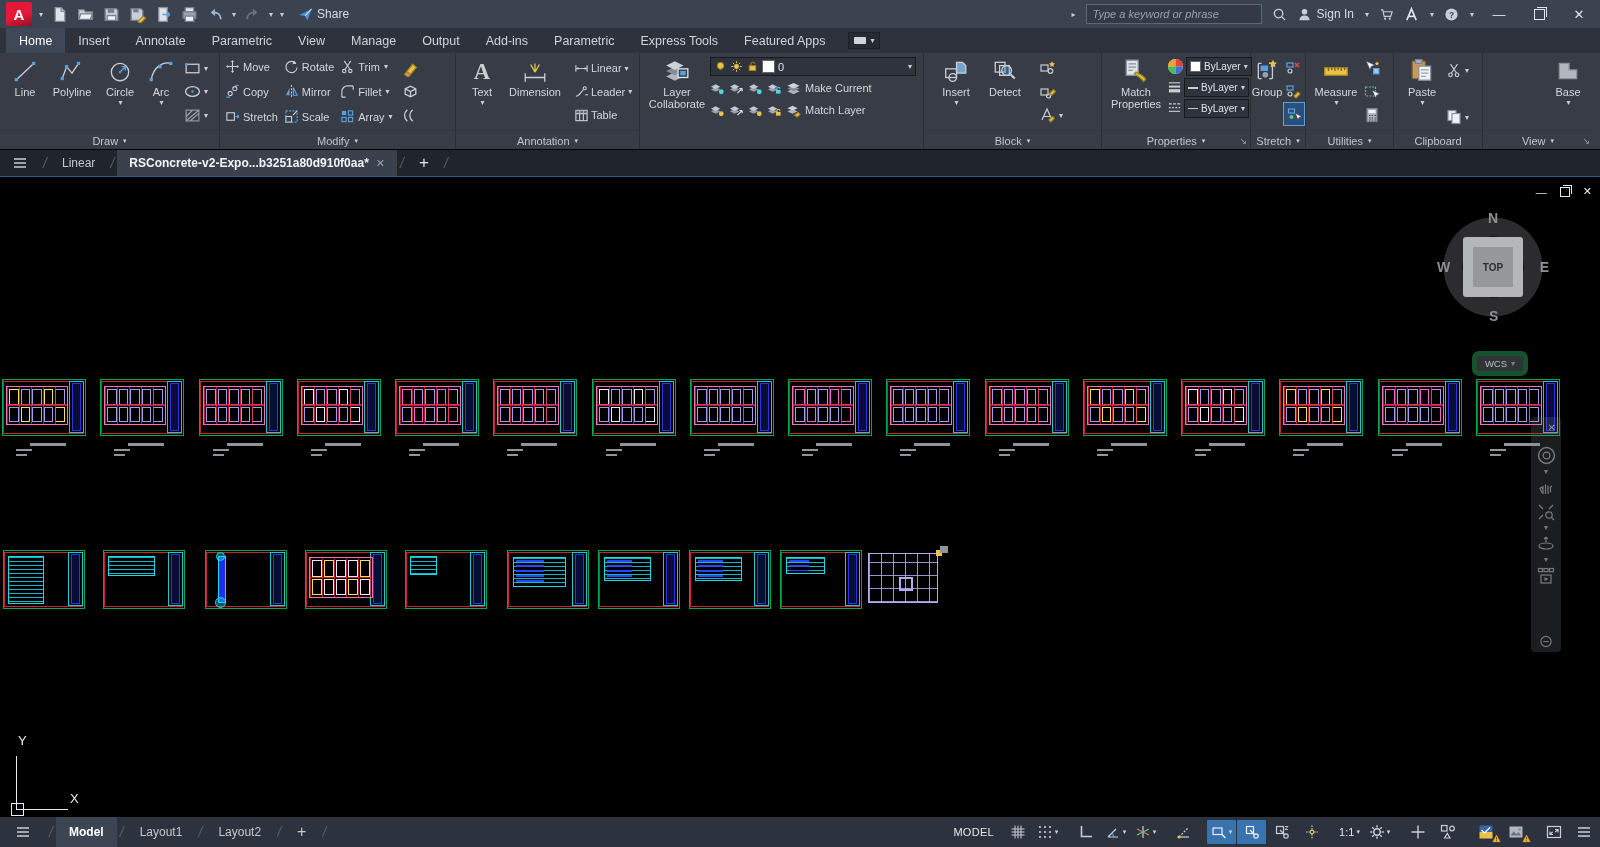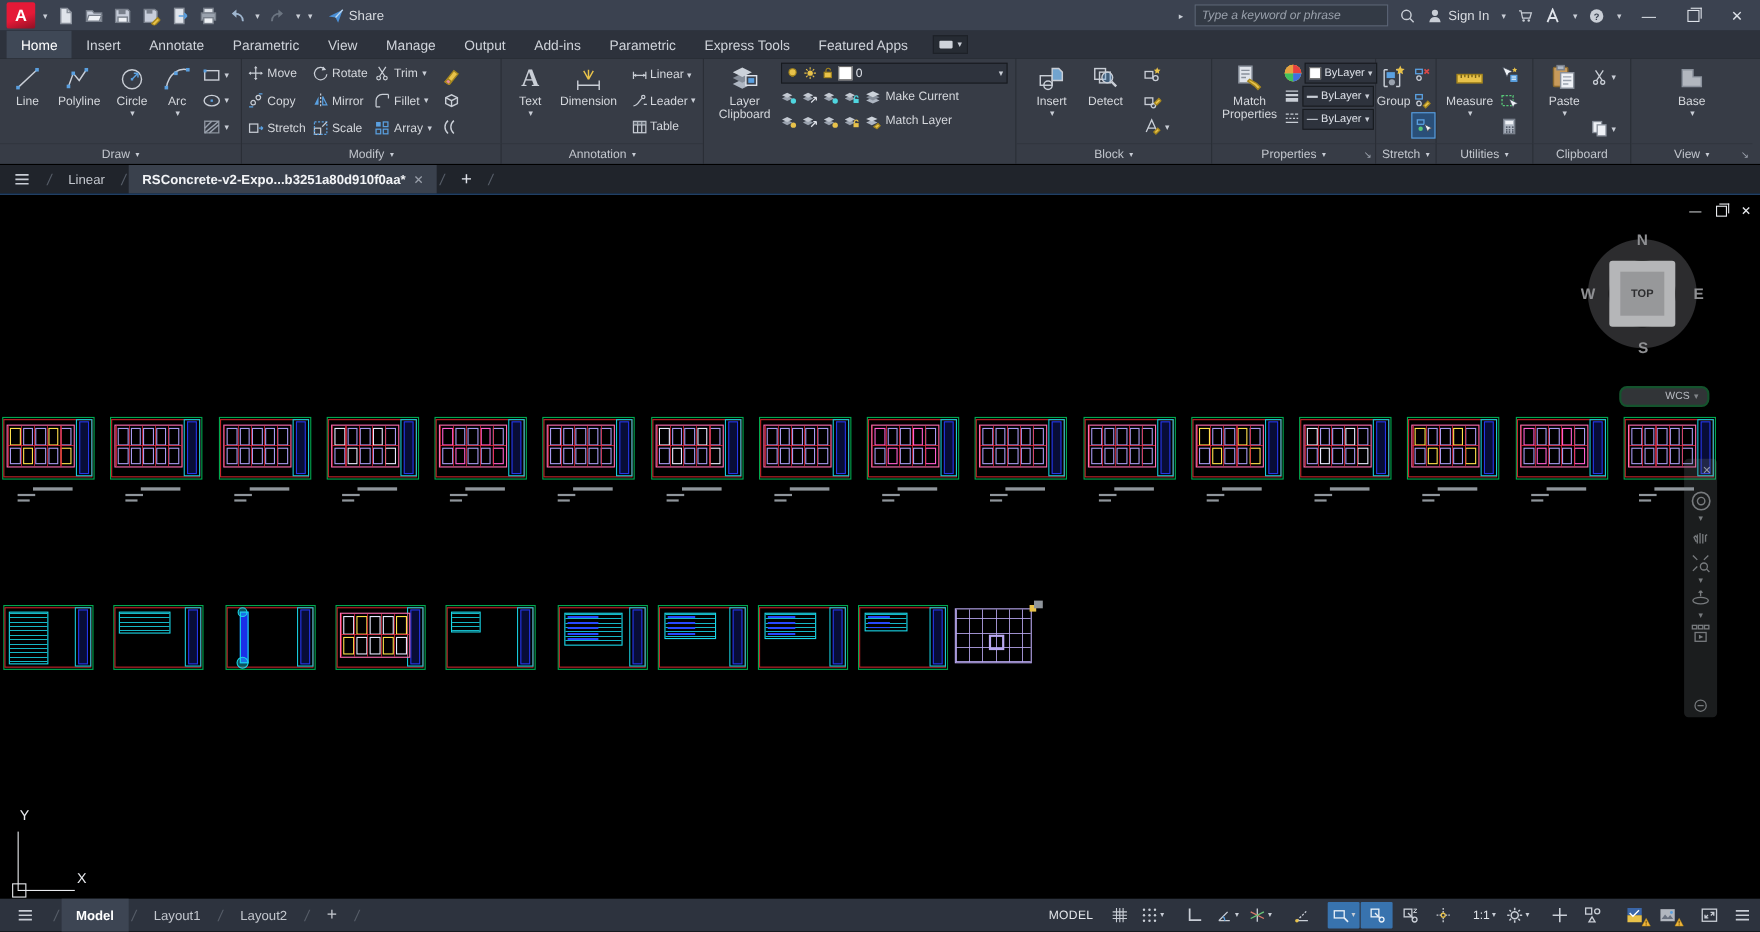--- a/index.html
+++ b/index.html
@@ -67,22 +67,22 @@
   
   .vcube{position:absolute;left:1438px;top:35px;width:110px;height:110px;}
   .vring{position:absolute;left:5px;top:5px;width:100px;height:100px;border-radius:50%;
          background:radial-gradient(circle,transparent 0 30px,#2c2c2e 31px 49px,transparent 50px);}
   .vdir{position:absolute;color:#8f9093;font-weight:bold;font-size:14px;}
   .vtop{position:absolute;left:25px;top:25px;width:60px;height:60px;background:#b5b6b8;border-radius:3px;
         display:flex;align-items:center;justify-content:center;}
   .vtopin{width:40px;height:40px;background:#97989a;display:flex;align-items:center;justify-content:center;
           color:#2e2e30;font-size:10px;font-weight:bold;}
   .wcs{position:absolute;left:1472px;top:174px;width:46px;height:15px;background:rgba(90,94,100,.55);
-       border:2px solid #14532d;border-radius:7px;display:flex;align-items:center;justify-content:center;gap:4px;
-       color:#b9bcc2;font-size:9.5px;padding-left:32px;}
+       border:5px solid #14532d;border-radius:7px;display:flex;align-items:center;justify-content:center;gap:4px;
+       color:#b9bcc2;font-size:9.5px;}
   
   .thumb{position:absolute;}
   .sheet{position:relative;background:#000;}
   .sheet i{position:absolute;display:block;}
   .sg{inset:0;border:1px solid #00a84f;}
   .sr{left:1px;top:2px;right:2px;bottom:2px;border:1px solid #c6252b;}
   .sc{right:2px;top:2px;bottom:3px;width:13px;border:1px solid #17c8d8;}
   .sb{right:5px;top:4px;bottom:5px;width:7px;border:1px solid #2636e8;background:rgba(30,50,220,.25);}
   .elv{position:absolute;left:4px;top:7px;right:18px;bottom:11px;border:1px solid #ff6eb4;padding:2px;
        display:flex;flex-direction:column;gap:2px;}
@@ -549,21 +549,21 @@
         <div class="bigbtn" style="width:66px">
           <span class="i">
               <svg width="26" height="26" viewBox="0 0 24 24" fill="none" stroke-width="1.2">
                 <path d="M2 17l8-4 8 4-8 4z" fill="#aeb6c2" stroke="none"></path>
                 <path d="M2 12l8-4 8 4-8 4z" fill="#858d99" stroke="none"></path>
                 <path d="M2 7l8-4 8 4-8 4z" fill="#ccd2da" stroke="none"></path>
                 <rect x="13" y="10" width="9" height="8" fill="#3a4250" stroke="#dfe3ea"></rect>
                 <rect x="15" y="12" width="5" height="4" fill="#5aa0e0" stroke="none"></rect>
               </svg>
             </span>
-          <span class="lbl" style="width:60px">Layer Clipboard</span>
+          <span class="lbl" style="width:60px">Layer Collaborate</span>
           </div>
         <div style="display:flex;flex-direction:column;gap:2px;padding-top:4px;width:206px">
           <div class="combo">
             <span class="i">
                 <svg width="13" height="13" viewBox="0 0 16 16" fill="none" stroke-width="1.2">
                   <circle cx="8" cy="7" r="4" fill="#e8c24a" stroke="#a5861e"></circle>
                   <path d="M6.5 11.5h3" stroke="#a5861e"></path>
                 </svg>
               </span>
             <span class="i">
@@ -922,21 +922,21 @@
               <span class="dd">▾</span>
             </span>
         </div>
       </div>
       <div class="panel-label">
         <span>Clipboard</span>
         </div>
     </div>
 
     <div class="panel" style="width:110px;border-right:none">
-      <div class="panel-body" style="justify-content:center;width:100%">
+      <div class="panel-body" style="justify-content:flex-end;width:100%">
         <div class="bigbtn" style="width:50px">
           <span class="i">
               <svg width="26" height="26" viewBox="0 0 24 24" fill="none" stroke-width="1.2">
                 <path d="M4 5h9v6h7v8H4z" fill="#b2b7bf" stroke="#8a919c"></path>
               </svg>
             </span>
           <span class="lbl">Base</span>
             <span class="dd">▾</span>
           </div>
       </div>

